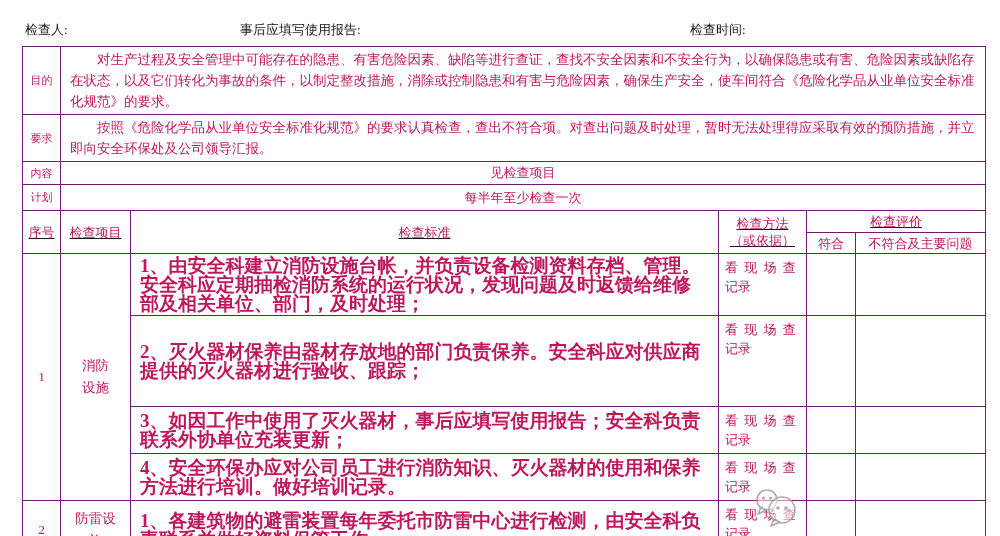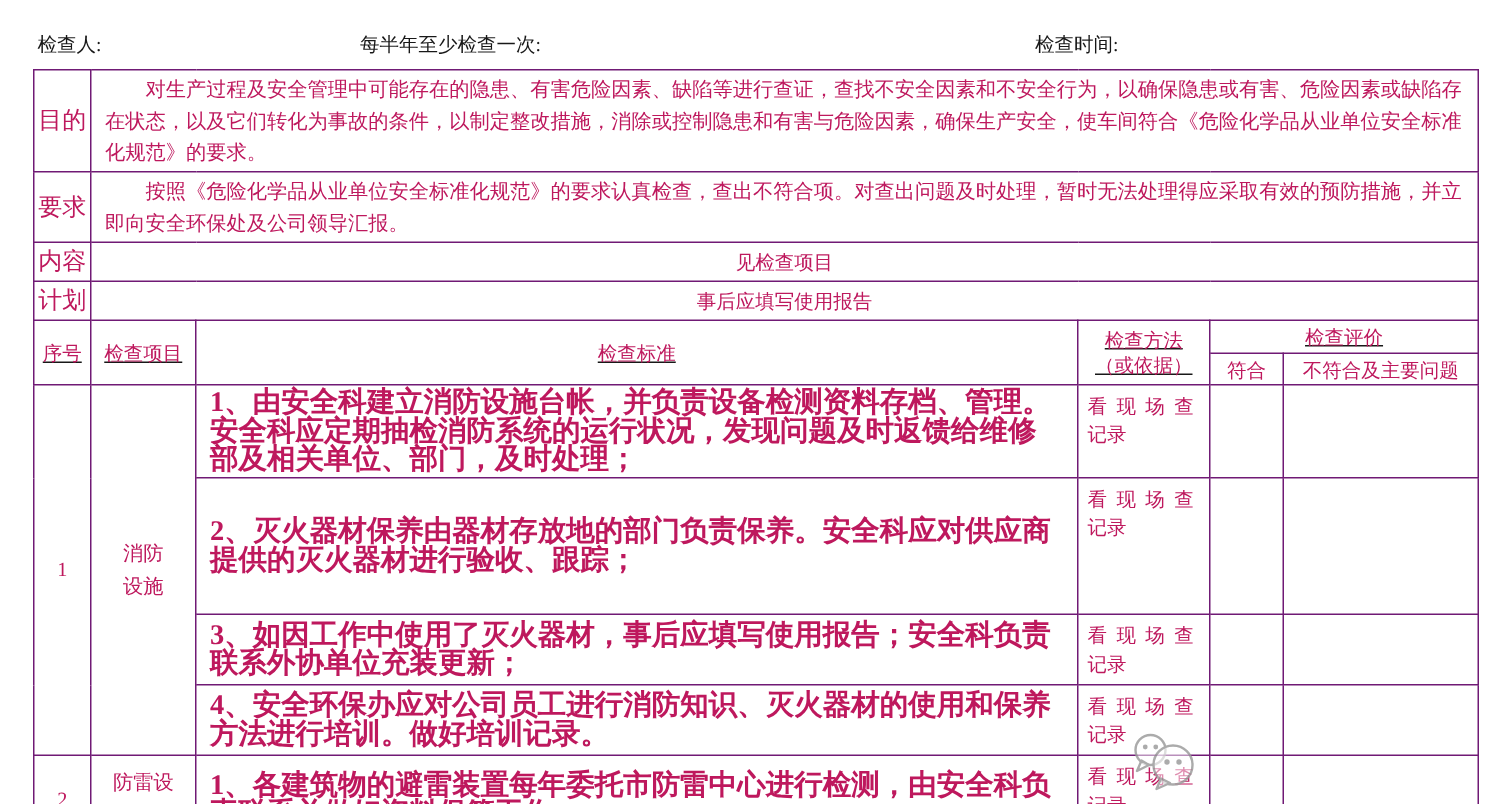--- a/index.html
+++ b/index.html
@@ -22,21 +22,21 @@
   .info-unit{left:240px;}
   .info-time{left:690px;}
 
   
   table{border-collapse:collapse;table-layout:fixed;width:963px;margin:7px 0 0 22px;}
   td{
     border:1px solid #701a75;
     font-size:13px; padding:2px 8px; color:#be185d;
     vertical-align:middle; overflow:hidden;
   }
-  .lbl{text-align:center;font-size:16px;padding:2px 2px;}
+  .lbl{text-align:center;font-size:11px;padding:2px 2px;}
   .para{font-size:13.5px;line-height:21px;text-indent:2em;padding:2px 9px;}
   .center{text-align:center;}
   .preline{white-space:pre-line;}
 
   .r-purpose{height:51px;}
   .r-require{height:38px;}
   .r-content{height:18px;}
   .r-plan{height:26px;}
   .hdr1{height:22px;text-decoration:underline;}
   .hdr2{height:21px;}
@@ -71,21 +71,21 @@
   }
 </style>
 </head>
 <body>
 
 <div class="sheet">
 
 
   <div class="info-row">
     <span class="info-inspector">检查人:</span>
-    <span class="info-unit">每半年至少检查一次:</span>
+    <span class="info-unit">事后应填写使用报告:</span>
     <span class="info-time">检查时间:</span>
   </div>
 
   <table>
     <colgroup>
       <col style="width:38px">
         <col style="width:70px">
         <col style="width:588px">
       <col style="width:88px">
         <col style="width:49px">
@@ -99,21 +99,21 @@
       <tr class="r-require">
         <td class="lbl">要求</td>
         <td class="para" colspan="5">按照《危险化学品从业单位安全标准化规范》的要求认真检查，查出不符合项。对查出问题及时处理，暂时无法处理得应采取有效的预防措施，并立即向安全环保处及公司领导汇报。</td>
       </tr>
       <tr class="r-content">
         <td class="lbl">内容</td>
         <td class="center" colspan="5">见检查项目</td>
       </tr>
       <tr class="r-plan">
         <td class="lbl">计划</td>
-        <td class="center" colspan="5">事后应填写使用报告</td>
+        <td class="center" colspan="5">每半年至少检查一次</td>
       </tr>
 
       <tr class="hdr1">
         <td rowspan="2">序号</td>
         <td rowspan="2">检查项目</td>
         <td rowspan="2">检查标准</td>
         <td rowspan="2" class="preline">检查方法
 （或依据）</td>
         <td colspan="2">检查评价</td>
       </tr>

